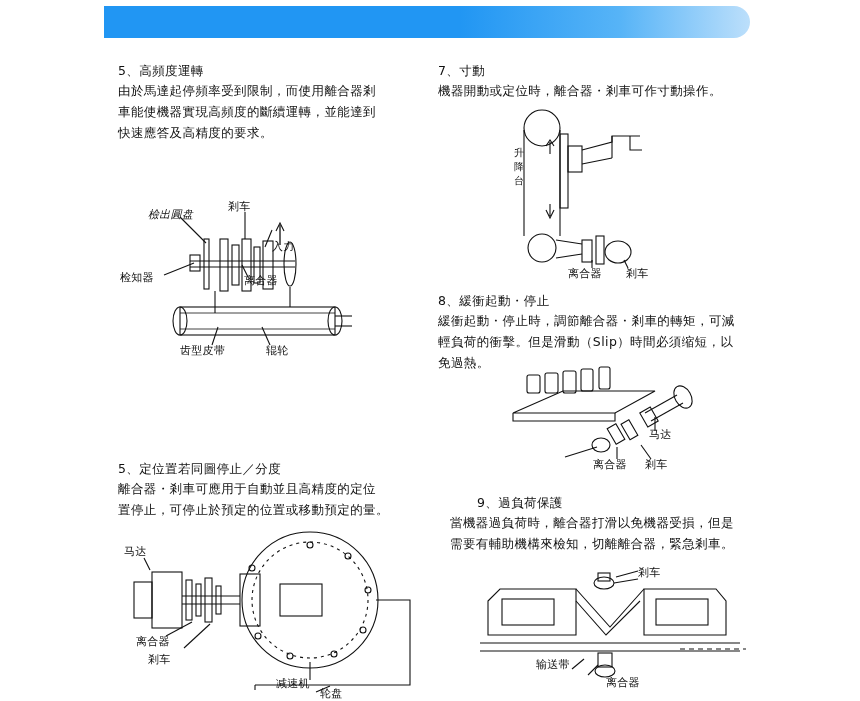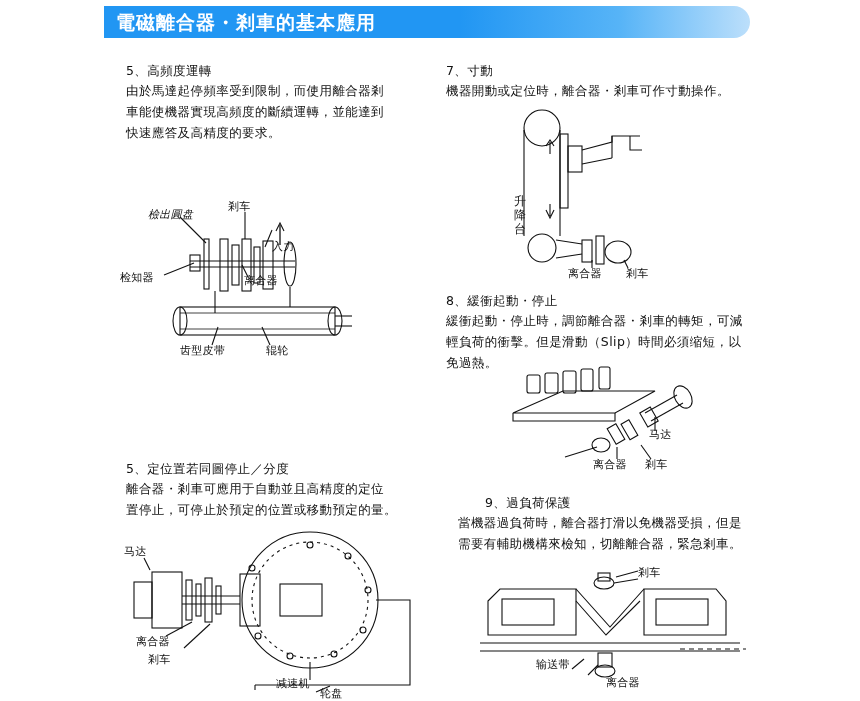--- a/index.html
+++ b/index.html
@@ -40,50 +40,47 @@
     font-family: "DejaVu Sans", "Liberation Sans", sans-serif;
   }
   
   .txt {
     position: absolute;
     color: #111;
     font-size: 12.5px;
     line-height: 21px;
     letter-spacing: 0.4px;
     white-space: pre-wrap;
-    margin-left: 8px;
   }
   .txt.head {
     font-size: 12.5px;
   }
   .lbl {
     position: absolute;
     font-size: 11px;
     color: #111;
     white-space: nowrap;
     letter-spacing: 0.3px;
   }
   .lbl.sm {
-    font-size: 12px;
-    margin-top: 48px;
+    font-size: 10px;
   }
   svg {
     position: absolute;
     overflow: visible;
   }
   .blk {
     position: absolute;
   }
 </style>
 </head>
 <body>
 
 <div class="header-band">
   <div class="band-bg"></div>
-  <div class="band-title">電磁離合器・剎車的基本應用</div>
 </div>
 
 <div class="txt head" style="left:118px; top:60px; width:300px;">5、高頻度運轉</div>
 <div class="txt" style="left:118px; top:80px; width:310px;">由於馬達起停頻率受到限制，而使用離合器剎
 車能使機器實現高頻度的斷續運轉，並能達到
 快速應答及高精度的要求。</div>
 
 <div class="blk" style="left:120px; top:195px; width:320px; height:170px;">
   <svg width="320" height="175" viewBox="0 0 320 175">
     <g fill="none" stroke="#111" stroke-width="1.1">

